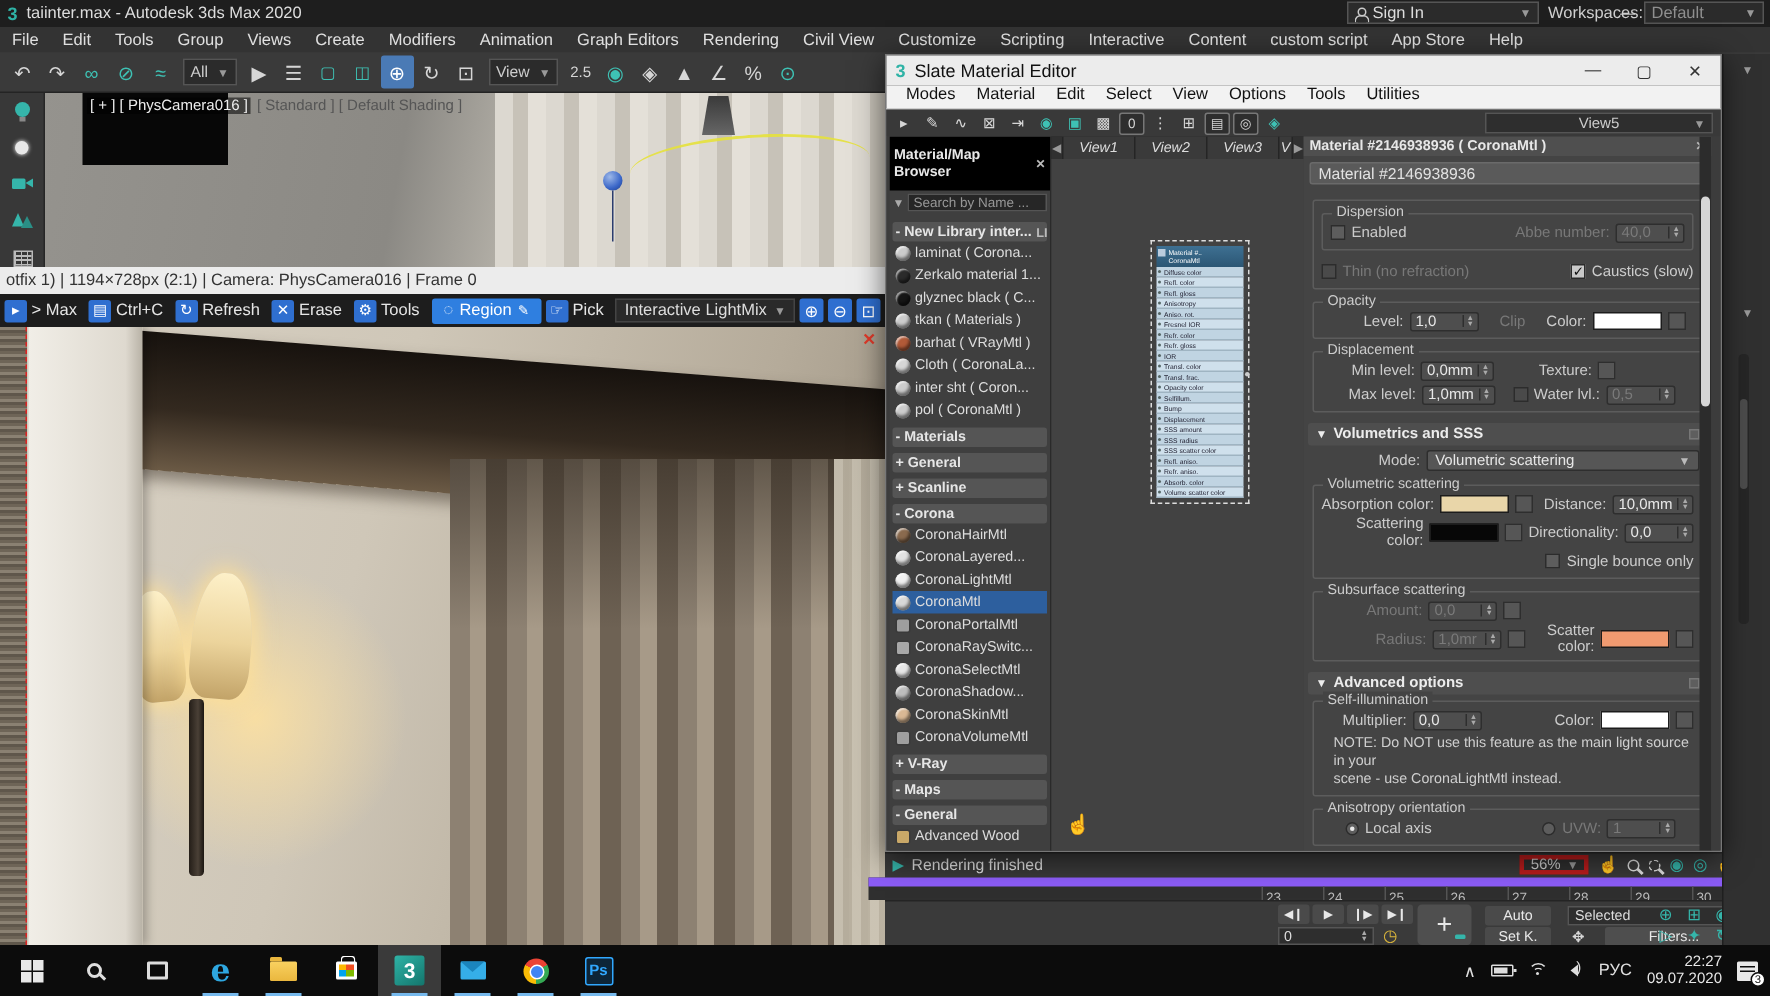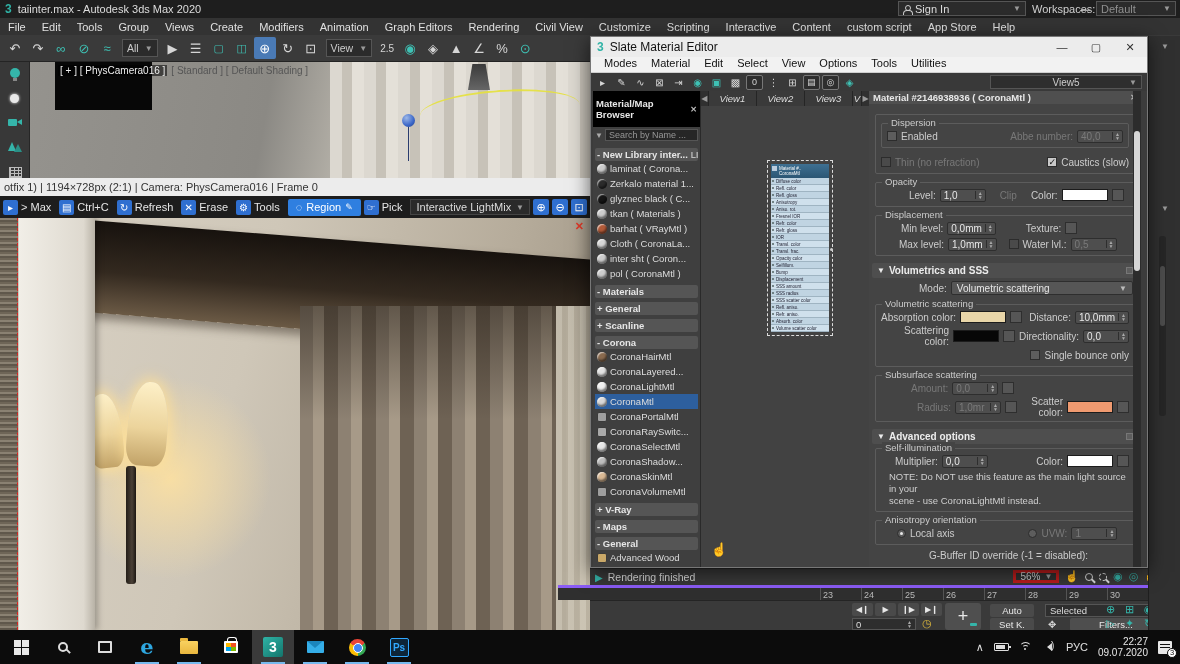--- a/index.html
+++ b/index.html
@@ -161,21 +161,21 @@
   .statusbar{position:absolute;left:590px;top:568px;width:590px;height:17px;background:#383838;border-top:1px solid #272727;display:flex;align-items:center;gap:5px;padding-left:5px;}
   .statusbar .sic{color:#35b5aa;font-size:10px;}
   .statusbar .stext{color:#ddd;font-size:10.5px;}
   .zoomcl{position:absolute;right:22px;top:1px;display:flex;align-items:center;gap:6px;}
   .zbox{height:13px;background:#2e2e2e;border:3px solid #b91c1c;color:#ccc;font-size:10px;display:flex;align-items:center;gap:4px;padding:0 4px;}
   .zbox .dd{color:#999;font-size:8px;}
   .mag{width:8px;height:8px;border:1.5px solid #ddd;border-radius:50%;position:relative;}
   .mag::after{content:"";position:absolute;width:5px;height:1.5px;background:#ddd;transform:rotate(45deg);right:-4px;bottom:-2px;}
   .zic{color:#ddd;font-size:11px;}
   .zic.teal{color:#35b5aa;}
-  .timeline{position:absolute;left:558px;top:585px;width:596px;height:15px;background:#2f2f2f;border-top:3px solid #8b5cf6;}
+  .timeline{position:absolute;left:579px;top:585px;width:596px;height:15px;background:#2f2f2f;border-top:6px solid #8b5cf6;}
   .ticks{position:absolute;left:262px;top:0;width:328px;height:15px;display:flex;}
   .tick{width:41px;color:#bbb;font-size:9px;text-align:left;border-left:1px solid #555;padding-left:2px;line-height:14px;}
   .controls{position:absolute;left:590px;top:600px;width:590px;height:30px;background:#3a3a3a;border-top:1px solid #242424;}
   .play{position:absolute;left:262px;top:2px;display:flex;gap:2px;}
   .pbtn{width:21px;height:13px;background:#4a4a4a;border-radius:2px;color:#e8e8e8;font-size:8px;display:flex;align-items:center;justify-content:center;}
   .framebox{position:absolute;left:262px;top:17px;width:64px;height:12px;background:#2e2e2e;border:1px solid #555;color:#ddd;font-size:9.5px;display:flex;align-items:center;padding:0 3px;}
   .framebox .arr{margin-left:auto;font-size:5px;color:#aaa;line-height:4px;display:flex;flex-direction:column;}
   .clockic{position:absolute;left:332px;top:16px;color:#d8b43c;font-size:11px;}
   .bigkey{position:absolute;left:355px;top:2px;width:36px;height:27px;background:#4f4f4f;border-radius:3px;display:flex;align-items:center;justify-content:center;color:#e8e8e8;font-size:18px;}
   .bigkey::after{content:"";position:absolute;right:4px;bottom:4px;width:7px;height:3px;background:#35b5aa;border-radius:1px;}
@@ -744,20 +744,21 @@
           </div>
           <span class="nv-hand">☝</span>
         </div>
       </div>
 
       <div class="params">
         <div class="pp-head">
           <span>Material #2146938936  ( CoronaMtl )</span>
           <span class="x">✕</span>
         </div>
+        <div class="pp-name">Material #2146938936</div>
 
         <div class="gbox" style="margin-top:10px;">
           <div class="gbox" style="margin:4px 0 2px;">
             <span class="gtitle">Dispersion</span>
             <div class="prow">
               <span class="cb"></span>
               <span>Enabled</span>
               <span class="plab dim" style="margin-left:auto;">Abbe number:</span>
               <span class="spin dis">
                   <span class="val">40,0</span>

